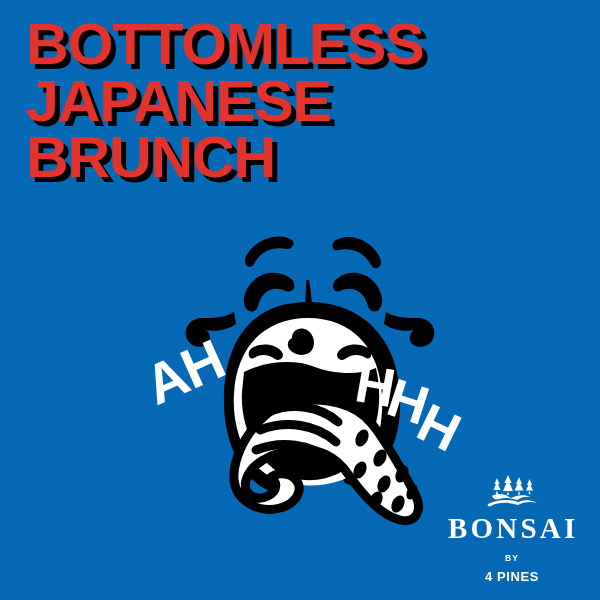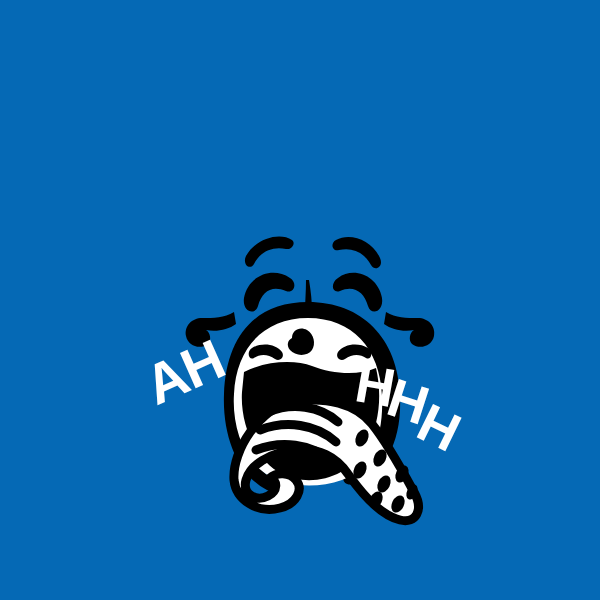--- a/index.html
+++ b/index.html
@@ -140,20 +140,25 @@
     letter-spacing: 0.6px;
     line-height: 1;
     color: #FFFFFF;
   }
 </style>
 </head>
 <body>
 
 <div id="poster">
 
+  <div class="headline">
+    <span class="headline-line">BOTTOMLESS</span>
+    <span class="headline-line">JAPANESE</span>
+    <span class="headline-line">BRUNCH</span>
+  </div>
 
 
   <div class="illustration">
     <svg viewBox="0 0 340 300" xmlns="http://www.w3.org/2000/svg" aria-hidden="true">
       <g>
         <path d="M106 30 C116 12 140 6 152 14 C156 17 152 24 146 23 C132 20 120 26 114 38 C110 45 102 38 106 30 Z" fill="#000"></path>
         <path d="M196 14 C210 6 232 14 240 32 C244 41 235 46 231 39 C224 26 212 21 199 24 C192 26 190 17 196 14 Z" fill="#000"></path>
       </g>
       <g>
         <path d="M104 72 C108 50 132 40 150 52 C158 57 154 68 146 65 C132 59 122 65 118 80 C115 90 102 86 104 72 Z" fill="#000"></path>
@@ -199,14 +204,35 @@
     </svg>
   </div>
 
   <div class="scream scream-left">AH</div>
   <div class="scream scream-right">
     <span class="h1">H</span>
     <span class="h2">H</span>
     <span class="h3">H</span>
   </div>
 
+  <div class="logo">
+    <svg class="logo-mark" viewBox="0 0 120 72" aria-hidden="true">
+      <g fill="#FFFFFF">
+        <path d="M30 8 L25 20 L28 20 L23 32 L37 32 L32 20 L35 20 Z"></path>
+        <path d="M30 32 L28 40 L32 40 Z"></path>
+        <path d="M52 2 L45 18 L49 18 L42 34 L62 34 L55 18 L59 18 Z"></path>
+        <path d="M52 34 L50 42 L54 42 Z"></path>
+        <path d="M74 6 L68 20 L71 20 L65 33 L83 33 L77 20 L80 20 Z"></path>
+        <path d="M74 33 L72 41 L76 41 Z"></path>
+        <path d="M95 10 L90 22 L93 22 L88 33 L102 33 L97 22 L100 22 Z"></path>
+        <path d="M95 33 L93 40 L97 40 Z"></path>
+      </g>
+      <g fill="#FFFFFF">
+        <path d="M20 44 C34 36 50 42 58 48 C68 42 84 40 98 46 C88 44 78 46 70 52 C58 48 44 46 34 50 C28 52 22 50 20 44 Z"></path>
+        <path d="M12 60 C32 50 56 50 72 56 C86 50 102 52 110 58 C96 54 82 56 72 62 C54 56 32 56 18 64 C14 66 10 64 12 60 Z"></path>
+      </g>
+    </svg>
+    <span class="logo-wordmark">BONSAI</span>
+    <span class="logo-by">BY</span>
+    <span class="logo-brand">4 PINES</span>
+  </div>
 
 </div>
 
 </body></html>

